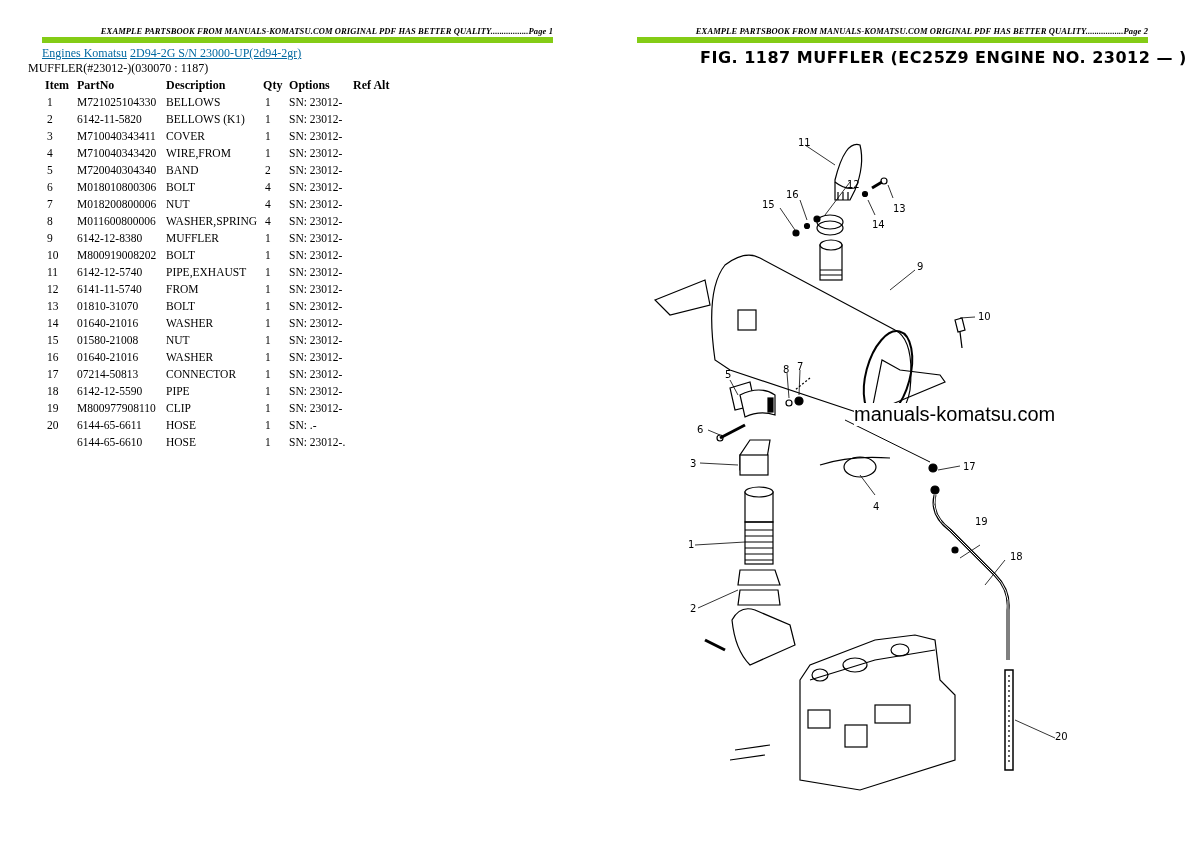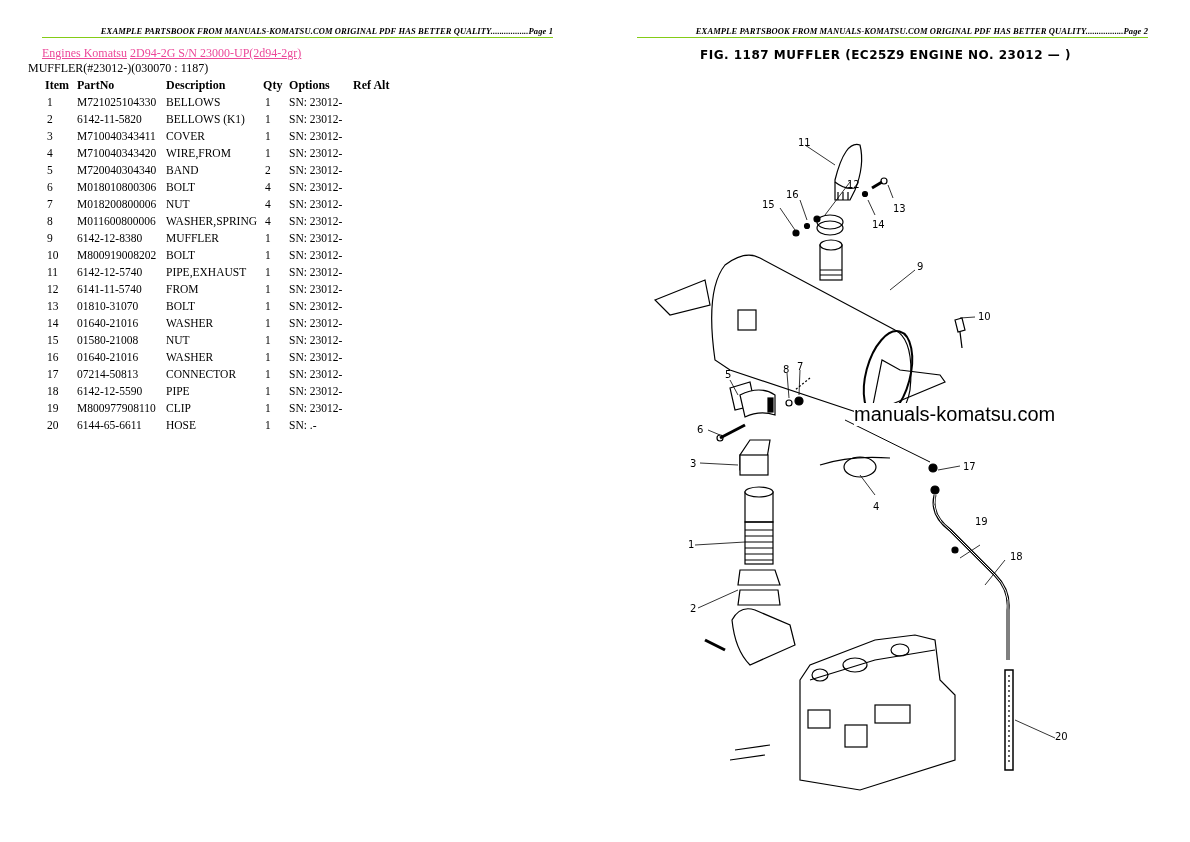--- a/index.html
+++ b/index.html
@@ -1,35 +1,35 @@
 <!DOCTYPE html>
 <html><head>
 <meta charset="utf-8">
 <style>
   html, body { margin:0; padding:0; background:#ffffff; }
   body { width:1190px; height:842px; position:relative; overflow:hidden; font-family:"DejaVu Serif", "Liberation Serif", serif; color:#000; }
   .page { position:absolute; top:0; height:842px; }
   .page1 { left:0; width:595px; }
   .page2 { left:595px; width:595px; }
-  .hdr { position:absolute; top:26px; font-family:"Liberation Serif", serif; font-style:italic; font-weight:bold; font-size:8.5px; letter-spacing:0.1px; white-space:nowrap; border-bottom:1px solid #84cc16; padding-bottom:1px; text-align:right; }
+  .hdr { position:absolute; top:26px; font-family:"Liberation Serif", serif; font-style:italic; font-weight:bold; font-size:8.5px; letter-spacing:0.1px; white-space:nowrap; border-bottom:6px solid #84cc16; padding-bottom:1px; text-align:right; }
   .page1 .hdr { left:42px; width:511px; }
   .page2 .hdr { left:42px; width:511px; }
   .crumbs { position:absolute; left:42px; top:46px; font-family:"Liberation Serif", serif; font-size:12px; }
-  .crumbs a { color:#ec4899; text-decoration:underline; cursor:pointer; }
+  .crumbs a { color:#0369a1; text-decoration:underline; cursor:pointer; }
   .subtitle { position:absolute; left:28px; top:61px; font-family:"Liberation Serif", serif; font-size:12px; }
   table.parts { position:absolute; left:42px; top:77px; border-collapse:collapse; font-family:"Liberation Serif", serif; font-size:11.5px; }
   table.parts th { font-weight:bold; text-align:left; padding:0 3px; height:16px; font-size:12px; }
   table.parts td { padding:0 3px; height:17px; white-space:nowrap; }
   table.parts td.c-item { width:24px; text-align:left; padding-left:5px; }
   table.parts td.c-part { width:83px; }
   table.parts td.c-desc { width:84px; }
   table.parts td.c-qty { width:18px; text-align:left; padding-left:5px; }
   table.parts td.c-opt { width:58px; }
   table.parts td.c-ref { width:40px; }
-  .fig-title { position:absolute; left:105px; top:48px; font-family:"DejaVu Sans", sans-serif; font-weight:bold; font-size:12px; letter-spacing:0.5px; white-space:nowrap; }
+  .fig-title { position:absolute; left:105px; top:48px; font-family:"DejaVu Sans", sans-serif; font-weight:bold; font-size:16px; letter-spacing:0.5px; white-space:nowrap; }
   .diagram { position:absolute; left:55px; top:120px; width:500px; height:690px; }
   .watermark { position:absolute; left:259px; top:403px; font-family:"Liberation Sans", sans-serif; font-size:20px; white-space:nowrap; background:#fff; }
   .callout { font-family:"DejaVu Sans", sans-serif; font-size:10px; }
 </style>
 </head>
 <body>
 
 <div class="page page1">
   <div class="hdr">EXAMPLE PARTSBOOK FROM MANUALS-KOMATSU.COM ORIGINAL PDF HAS BETTER QUALITY.................Page 1</div>
 
@@ -203,20 +203,28 @@
           <td class="c-qty">1</td>
           <td class="c-opt">SN: 23012-</td>
           <td class="c-ref"></td>
         </tr>
         <tr>
           <td class="c-item">20</td>
           <td class="c-part">6144-65-6611</td>
           <td class="c-desc">HOSE</td>
           <td class="c-qty">1</td>
           <td class="c-opt">SN: .-</td>
+          <td class="c-ref"></td>
+        </tr>
+        <tr>
+          <td class="c-item"></td>
+          <td class="c-part">6144-65-6610</td>
+          <td class="c-desc">HOSE</td>
+          <td class="c-qty">1</td>
+          <td class="c-opt">SN: 23012-.</td>
           <td class="c-ref"></td>
         </tr>
       </tbody>
   </table>
 </div>
 
 <div class="page page2">
   <div class="hdr">EXAMPLE PARTSBOOK FROM MANUALS-KOMATSU.COM ORIGINAL PDF HAS BETTER QUALITY.................Page 2</div>
   <div class="fig-title">FIG. 1187   MUFFLER (EC25Z9 ENGINE NO. 23012 — )</div>
 

